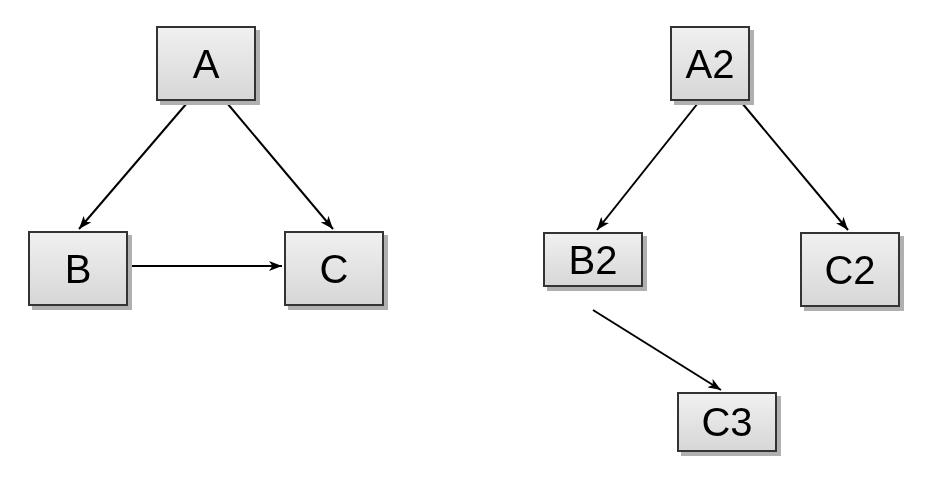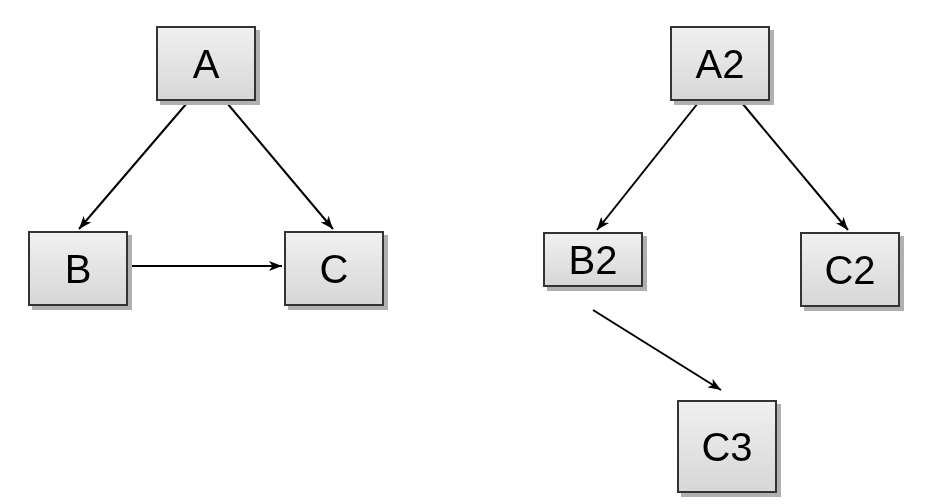--- a/index.html
+++ b/index.html
@@ -73,26 +73,26 @@
   <div class="nodes-layer">
       <div class="node" style="left: 156px; top: 26px; width: 100px; height: 75px;">
         <span>A</span>
       </div>
       <div class="node" style="left: 28px; top: 231px; width: 100px; height: 75px;">
         <span>B</span>
       </div>
       <div class="node" style="left: 284px; top: 231px; width: 100px; height: 75px;">
         <span>C</span>
       </div>
-      <div class="node" style="left: 670px; top: 26px; width: 100px; height: 75px;">
+      <div class="node" style="left: 670px; top: 26px; width: 80px; height: 75px;">
         <span>A2</span>
       </div>
       <div class="node" style="left: 543px; top: 232px; width: 100px; height: 55px;">
         <span>B2</span>
       </div>
       <div class="node" style="left: 800px; top: 232px; width: 100px; height: 75px;">
         <span>C2</span>
       </div>
-      <div class="node" style="left: 677px; top: 392px; width: 100px; height: 93px; margin-top: 8px;">
+      <div class="node" style="left: 677px; top: 392px; width: 100px; height: 60px;">
         <span>C3</span>
       </div>
     </div>
 </div>
 
 </body></html>

